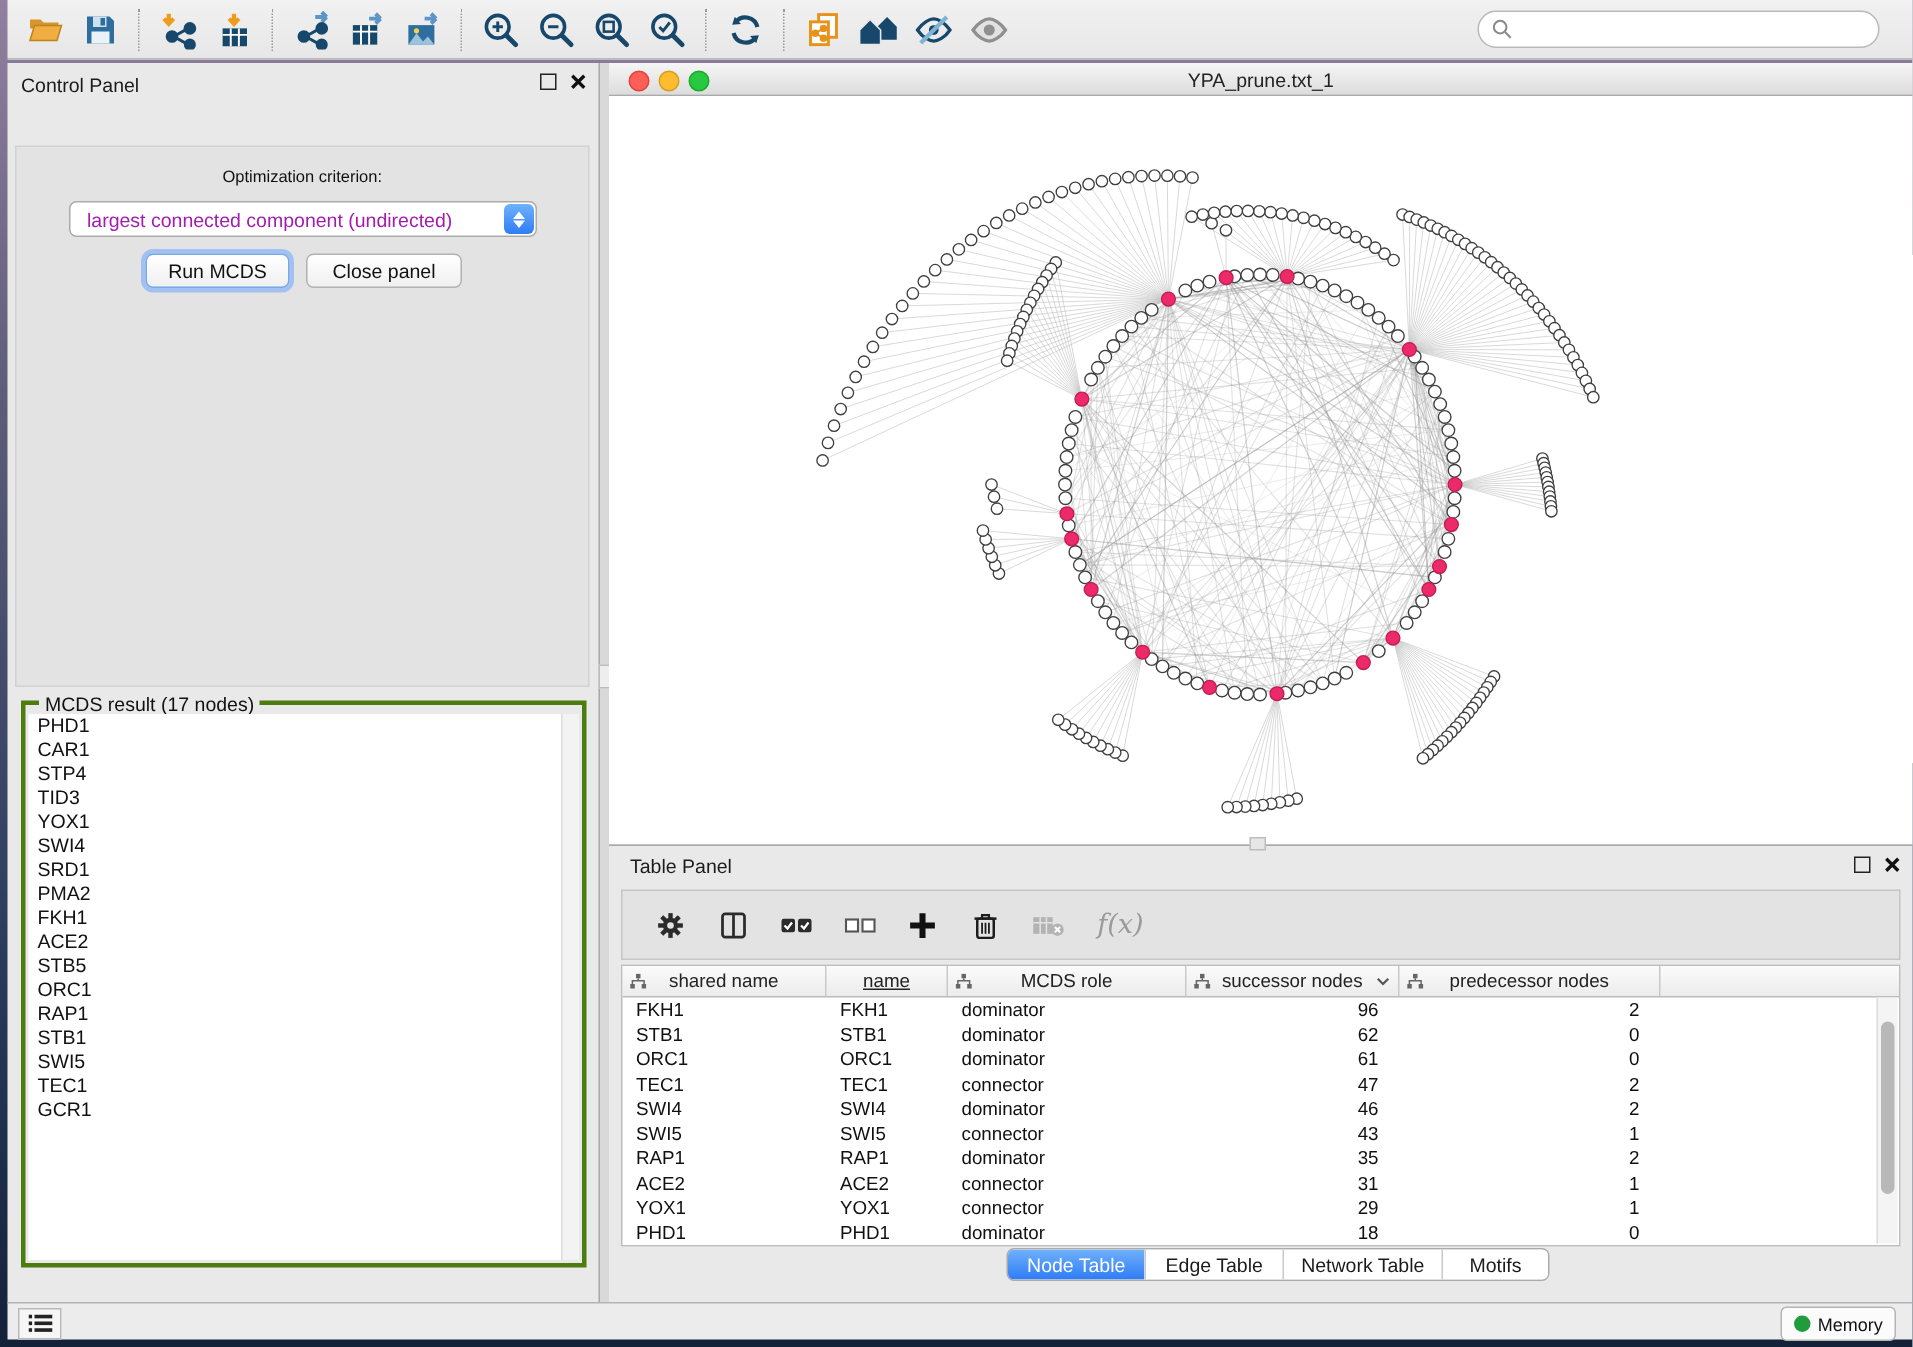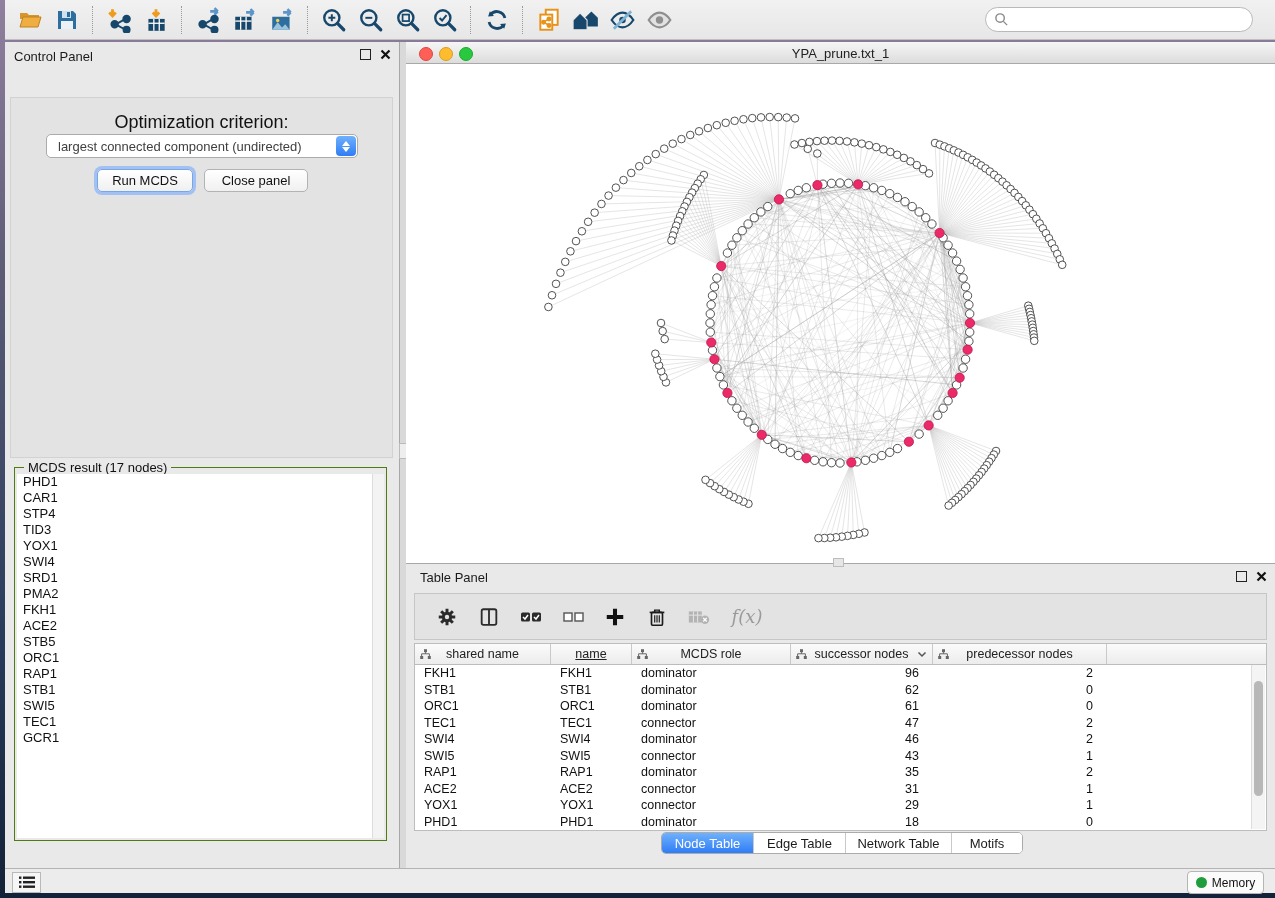--- a/index.html
+++ b/index.html
@@ -22,32 +22,32 @@
   .winbtns{position:absolute;right:8px;top:7px;display:flex;gap:9px;align-items:center;}
   .float-ico{width:9px;height:9px;border:1.6px solid #222;}
   
   .control-panel{left:5px;top:42px;width:395px;height:826px;background:#e9e9e9;border-right:1px solid #a8a8a8;box-sizing:border-box;}
   .cp-title{position:absolute;left:9px;top:7px;}
   .seg{display:flex;position:absolute;height:20px;border:1px solid #ababab;border-radius:5px;overflow:hidden;background:#fff;}
   .seg .s{display:flex;align-items:center;justify-content:center;font-size:13px;color:#1b1b1b;background:#fff;border-left:1px solid #c9c9c9;cursor:default;}
   .seg .s:first-child{border-left:none;}
   .seg .s.active{background:linear-gradient(#6fb1fc,#2f7cf6);color:#fff;border-left-color:#2f7cf6;}
   .cp-inner{left:5px;top:55px;width:383px;height:361px;background:#e3e3e3;border:1px solid #d2d2d2;box-sizing:border-box;}
-  .opt-label{position:absolute;left:0;top:14px;width:100%;text-align:center;font-size:18px;color:#111;}
+  .opt-label{position:absolute;left:0;top:14px;width:100%;text-align:center;font-size:11px;color:#111;}
   .dropdown{position:absolute;left:35px;top:36px;width:312px;height:24px;background:#fff;border:1px solid #ababab;border-radius:5px;
-    display:flex;align-items:center;box-sizing:border-box;font-size:13px;color:#404040;padding-left:11px;}
+    display:flex;align-items:center;box-sizing:border-box;font-size:13px;color:#a21caf;padding-left:11px;}
   .dd-stepper{position:absolute;right:1px;top:1px;width:20px;height:20px;border-radius:4px;
     background:linear-gradient(#6fb1fc,#2f7cf6);display:flex;flex-direction:column;align-items:center;justify-content:center;gap:1px;}
   .dd-stepper .tri{width:0;height:0;border-left:4px solid transparent;border-right:4px solid transparent;}
   .tri.up{border-bottom:5px solid #fff;}
   .tri.dn{border-top:5px solid #fff;}
   .btn{position:absolute;height:23px;background:linear-gradient(#ffffff,#f0f0f0);border:1px solid #b3b3b3;border-radius:5px;
     font-size:13px;color:#111;display:flex;align-items:center;justify-content:center;box-sizing:border-box;}
   .btn.focus{box-shadow:0 0 0 3px rgba(110,165,255,.55);border-color:#76a7e8;}
-  .groupbox{position:absolute;left:9px;top:425px;width:371px;height:372px;border:1px solid #4d7c0f;}
+  .groupbox{position:absolute;left:9px;top:425px;width:371px;height:372px;border:3px solid #4d7c0f;}
   .groupbox .legend{position:absolute;left:9px;top:-8px;background:#e9e9e9;padding:0 4px;font-size:13px;color:#111;}
   .mcds-list{position:absolute;left:2px;top:6px;right:2px;bottom:2px;background:#fff;overflow:hidden;}
   .mcds-list .scroll{position:absolute;right:0;top:0;width:11px;bottom:0;background:#f3f3f3;border-left:1px solid #dcdcdc;}
   .mcds-item{font-size:13px;color:#111;height:16px;line-height:16px;padding-left:6px;}
   
   .vsplit{left:400px;top:42px;width:6px;height:826px;background:#d9d9d9;}
   .vhandle{left:399px;top:443px;width:8px;height:16px;background:#eee;border:1px solid #bbb;box-sizing:border-box;}
   .hhandle{left:833px;top:558px;width:11px;height:9px;background:#e6e6e6;border:1px solid #bdbdbd;box-sizing:border-box;z-index:5;}
   
   .network-panel{left:406px;top:42px;width:869px;height:521px;background:#fff;}
@@ -1210,21 +1210,21 @@
           <div class="tcell" style="width: 81px; text-align: left; padding: 0px 0px 0px 9px;">PHD1</div>
           <div class="tcell" style="width: 159px; text-align: left; padding: 0px 0px 0px 9px;">dominator</div>
           <div class="tcell" style="width: 142px; text-align: right; padding: 0px 14px 0px 0px;">18</div>
           <div class="tcell" style="width: 174px; text-align: right; padding: 0px 14px 0px 0px;">0</div>
         </div>
       </div>
     <div class="vscroll">
         <div class="vthumb"></div>
       </div>
   </div>
-  <div class="seg" style="left:255px;top:268px;" id="tp-tabs">
+  <div class="seg" style="left:265px;top:268px;" id="tp-tabs">
       <div class="s active" style="width: 91px;">Node Table</div>
       <div class="s" style="width: 91px;">Edge Table</div>
       <div class="s" style="width: 105px;">Network Table</div>
       <div class="s" style="width: 70px;">Motifs</div>
     </div>
 </div>
 
 <div class="abs statusbar">
   <div class="list-btn">
     <svg width="16" height="13" viewBox="0 0 16 13">

